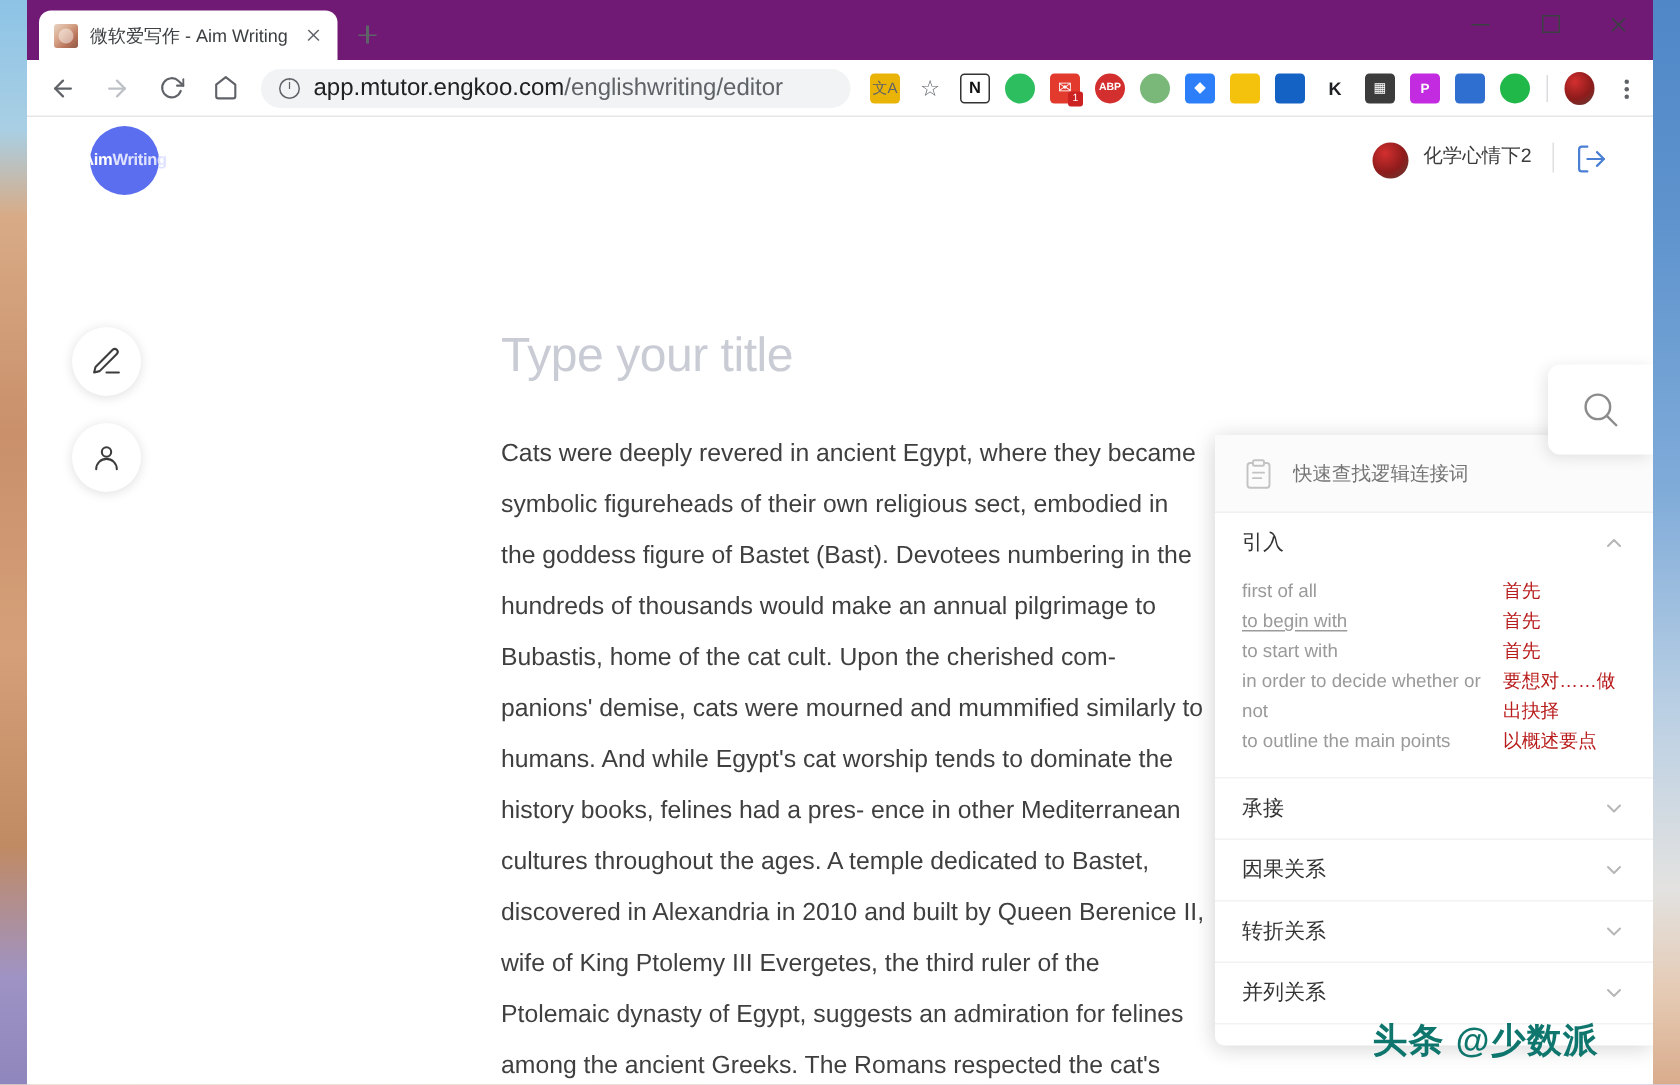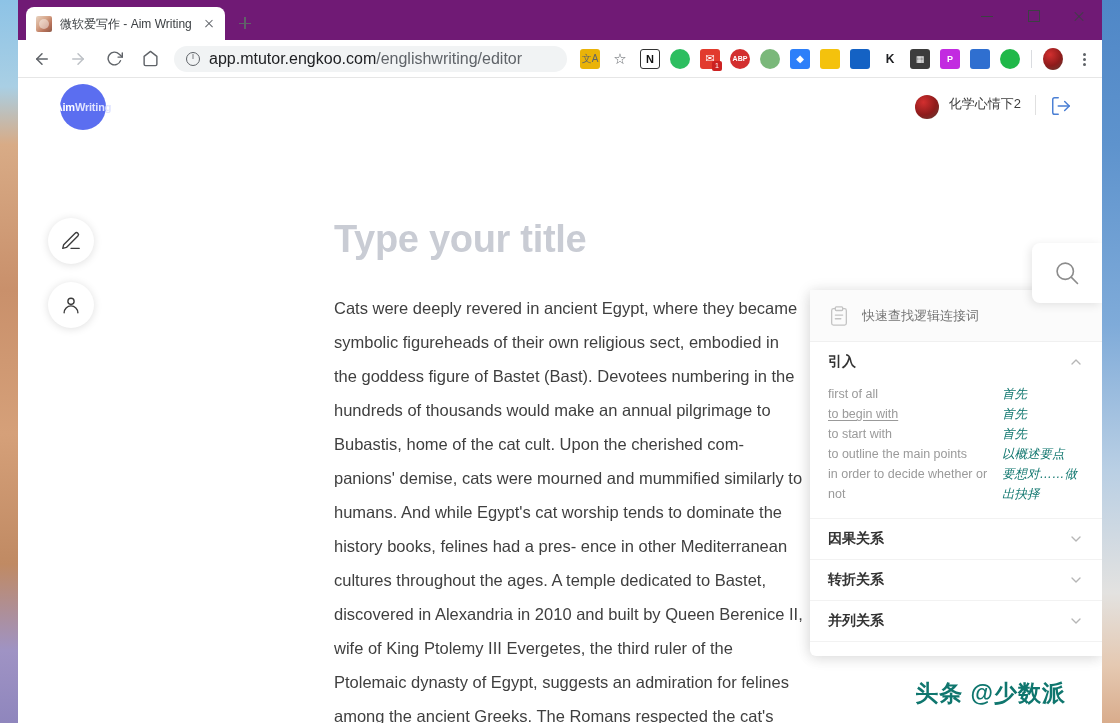--- a/index.html
+++ b/index.html
@@ -222,22 +222,22 @@
     cursor: pointer; color: #3c3c3c;
   }
 
   
   #document {
     position: absolute;
     left: 316px; top: 140px;
     width: 470px;
   }
   #doc-title {
-    font-size: 38px;
-    font-weight: 700;
+    font-size: 32px;
+    font-weight: 400;
     color: #c9ccd4;
     letter-spacing: -0.3px;
     margin-bottom: 30px;
   }
   #doc-body {
     font-size: 16.5px;
     line-height: 34px;
     color: #3f3f3f;
     white-space: pre-wrap;
   }
@@ -283,39 +283,39 @@
     font-family: inherit;
   }
 
   .section { border-bottom: 1px solid #f2f2f2; }
   .section-header {
     display: flex; align-items: center;
     padding: 0 18px;
     height: 40px;
     cursor: pointer;
   }
-  .section-title { font-size: 14px; color: #333333; font-weight: 700; }
+  .section-title { font-size: 14px; color: #333333; font-weight: 400; }
   .chev {
     margin-left: auto;
     width: 16px; height: 16px;
     color: #b6b6b6;
   }
   .chev.up { transform: rotate(180deg); }
 
   .section-body { padding: 2px 18px 14px 18px; }
   .phrase-row {
     display: flex;
     font-size: 12.5px;
     line-height: 20px;
     color: #9a9a9a;
     cursor: pointer;
   }
   .phrase-en { flex: 0 0 174px; padding-right: 6px; }
   .phrase-en.underline { text-decoration: underline; text-underline-offset: 2px; }
-  .phrase-zh { flex: 1 1 auto; color: #0f766e; font-style: italic; }
+  .phrase-zh { flex: 1 1 auto; color: #b91c1c; }
 
   
   #watermark {
     position: absolute;
     right: 36px; bottom: 14px;
     font-size: 23px; font-weight: 700;
     color: #0f766e;
     letter-spacing: 1px;
     z-index: 5;
     white-space: nowrap;
@@ -476,27 +476,35 @@
               </div>
               <div class="phrase-row">
                 <div class="phrase-en underline">to begin with</div>
                 <div class="phrase-zh">首先</div>
               </div>
               <div class="phrase-row">
                 <div class="phrase-en">to start with</div>
                 <div class="phrase-zh">首先</div>
               </div>
               <div class="phrase-row">
+                <div class="phrase-en">in order to decide whether or not</div>
+                <div class="phrase-zh">要想对……做出抉择</div>
+              </div>
+              <div class="phrase-row">
                 <div class="phrase-en">to outline the main points</div>
                 <div class="phrase-zh">以概述要点</div>
               </div>
-              <div class="phrase-row">
-                <div class="phrase-en">in order to decide whether or not</div>
-                <div class="phrase-zh">要想对……做出抉择</div>
-              </div>
+            </div>
+          </div>
+          <div class="section">
+            <div class="section-header">
+              <div class="section-title">承接</div>
+              <div class="chev"><svg viewBox="0 0 24 24" fill="none" stroke="currentColor" stroke-width="2" stroke-linecap="round" stroke-linejoin="round" width="16" height="16">
+                  <polyline points="6 9 12 15 18 9"></polyline>
+                </svg></div>
             </div>
           </div>
           <div class="section">
             <div class="section-header">
               <div class="section-title">因果关系</div>
               <div class="chev"><svg viewBox="0 0 24 24" fill="none" stroke="currentColor" stroke-width="2" stroke-linecap="round" stroke-linejoin="round" width="16" height="16">
                   <polyline points="6 9 12 15 18 9"></polyline>
                 </svg></div>
             </div>
           </div>

